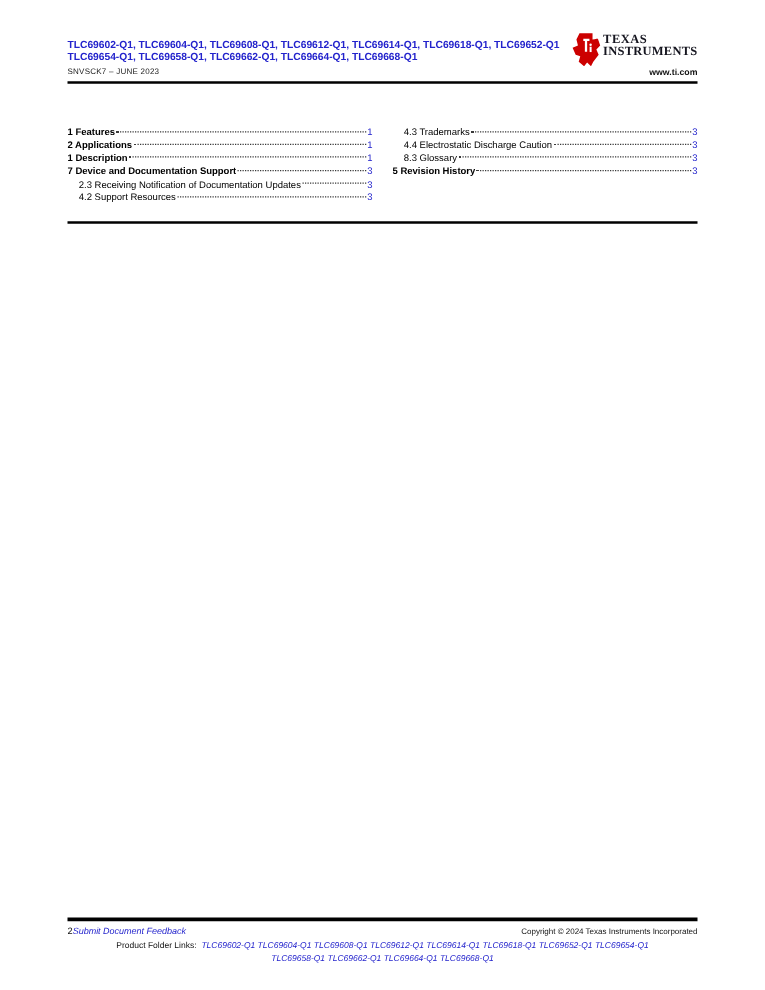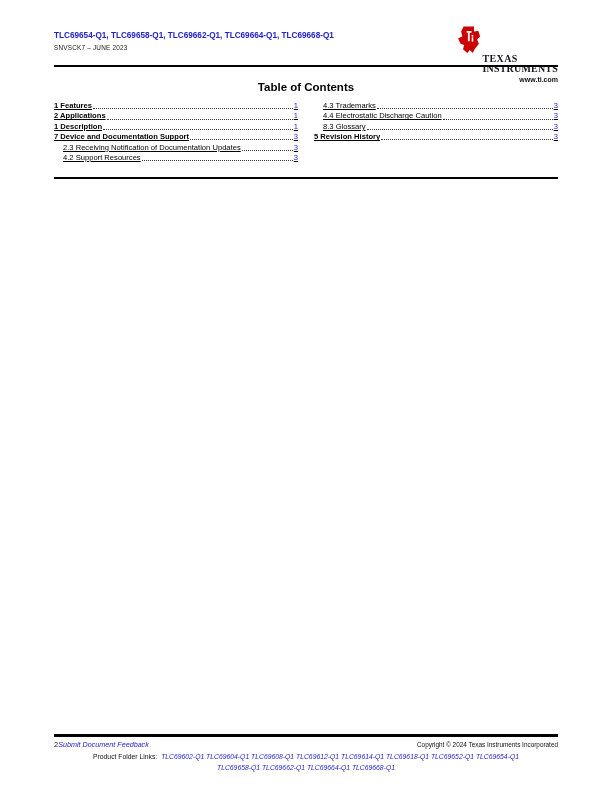--- a/index.html
+++ b/index.html
@@ -45,21 +45,21 @@
     align-items: flex-start;
     justify-content: flex-end;
   }
   .logo-icon { width: 25px; height: 27px; margin-right: 1px; margin-top: -1px; }
   .brand {
     text-align: left;
     font-family: "Liberation Serif", serif;
     font-weight: bold;
     color: #15151f;
   }
-  .brand-line1 { font-size: 10px; line-height: 10px; letter-spacing: 0.4px; margin-top: 27px; }
+  .brand-line1 { font-size: 10px; line-height: 10px; letter-spacing: 0.4px; }
   .brand-line2 { font-size: 10px; line-height: 10px; letter-spacing: 0.2px; }
   .website {
     margin-top: 2px;
     font-size: 7px;
     font-weight: bold;
     color: #111;
   }
 
   .rule { position: absolute; left: 54px; width: 504px; background: #000; }
   .rule-header { top: 65px; height: 2.4px; }
@@ -80,25 +80,24 @@
     position: absolute;
     left: 54px;
     top: 101px;
     width: 504px;
     display: flex;
     gap: 16px;
   }
   .toc-col { flex: 1; min-width: 0; }
   .toc-row {
     display: flex;
-    align-items: flex-end;
+    align-items: center;
     font-size: 7.6px;
     line-height: 10.4px;
     white-space: nowrap;
-    text-decoration: underline;
   }
   .toc-label { flex: 0 1 auto; overflow: hidden; }
   .toc-label.bold { font-weight: bold; }
   .toc-row.indent .toc-label { padding-left: 9px; }
   .leader {
     flex: 1 1 4px;
     min-width: 4px;
     border-bottom: 1.3px dotted #3a3a3a;
     margin: 0 1px 2.2px 1px;
   }
@@ -139,20 +138,21 @@
     color: #2323cc;
   }
   .plsep { display: inline-block; width: 2px; }
 </style>
 </head>
 <body>
 
 <div class="page">
 
   <div class="header-left">
+    <div class="pn-line">TLC69602-Q1, TLC69604-Q1, TLC69608-Q1, TLC69612-Q1, TLC69614-Q1, TLC69618-Q1, TLC69652-Q1</div>
     <div class="pn-line">TLC69654-Q1, TLC69658-Q1, TLC69662-Q1, TLC69664-Q1, TLC69668-Q1</div>
     <div class="doc-code">SNVSCK7 – JUNE 2023</div>
   </div>
 
   <div class="header-right">
     <div class="logo-row">
       <svg class="logo-icon" viewBox="0 0 40 44" aria-hidden="true">
         <path fill="#cc0000" d="M12,1 h17 v8 c0,0 5,-1 7,-1 l3,9 -5,5 3,7 -7,9 -3,6 -5,-5 -4,5 -7,-6 2,-7 -6,-2 -4,-9 7,-3 -2,-8 z"></path>
         <path fill="#ffffff" d="M17,8 h8 v3 h-3 v14 h-3 V11 h-2 z"></path>
         <circle fill="#ffffff" cx="26.5" cy="16" r="1.6"></circle>
@@ -161,21 +161,20 @@
       <div class="brand">
         <div class="brand-line1">TEXAS</div>
         <div class="brand-line2">INSTRUMENTS</div>
       </div>
     </div>
     <div class="website">www.ti.com</div>
   </div>
 
   <div class="rule rule-header"></div>
 
-  <div class="toc-title">Table of Contents</div>
 
   <div class="toc-wrap">
     <div class="toc-col">
       <div class="toc-row">
         <span class="toc-label bold">1 Features</span>
         <span class="leader"></span>
         <span class="toc-page">1</span>
       </div>
       <div class="toc-row">
         <span class="toc-label bold">2 Applications</span>

